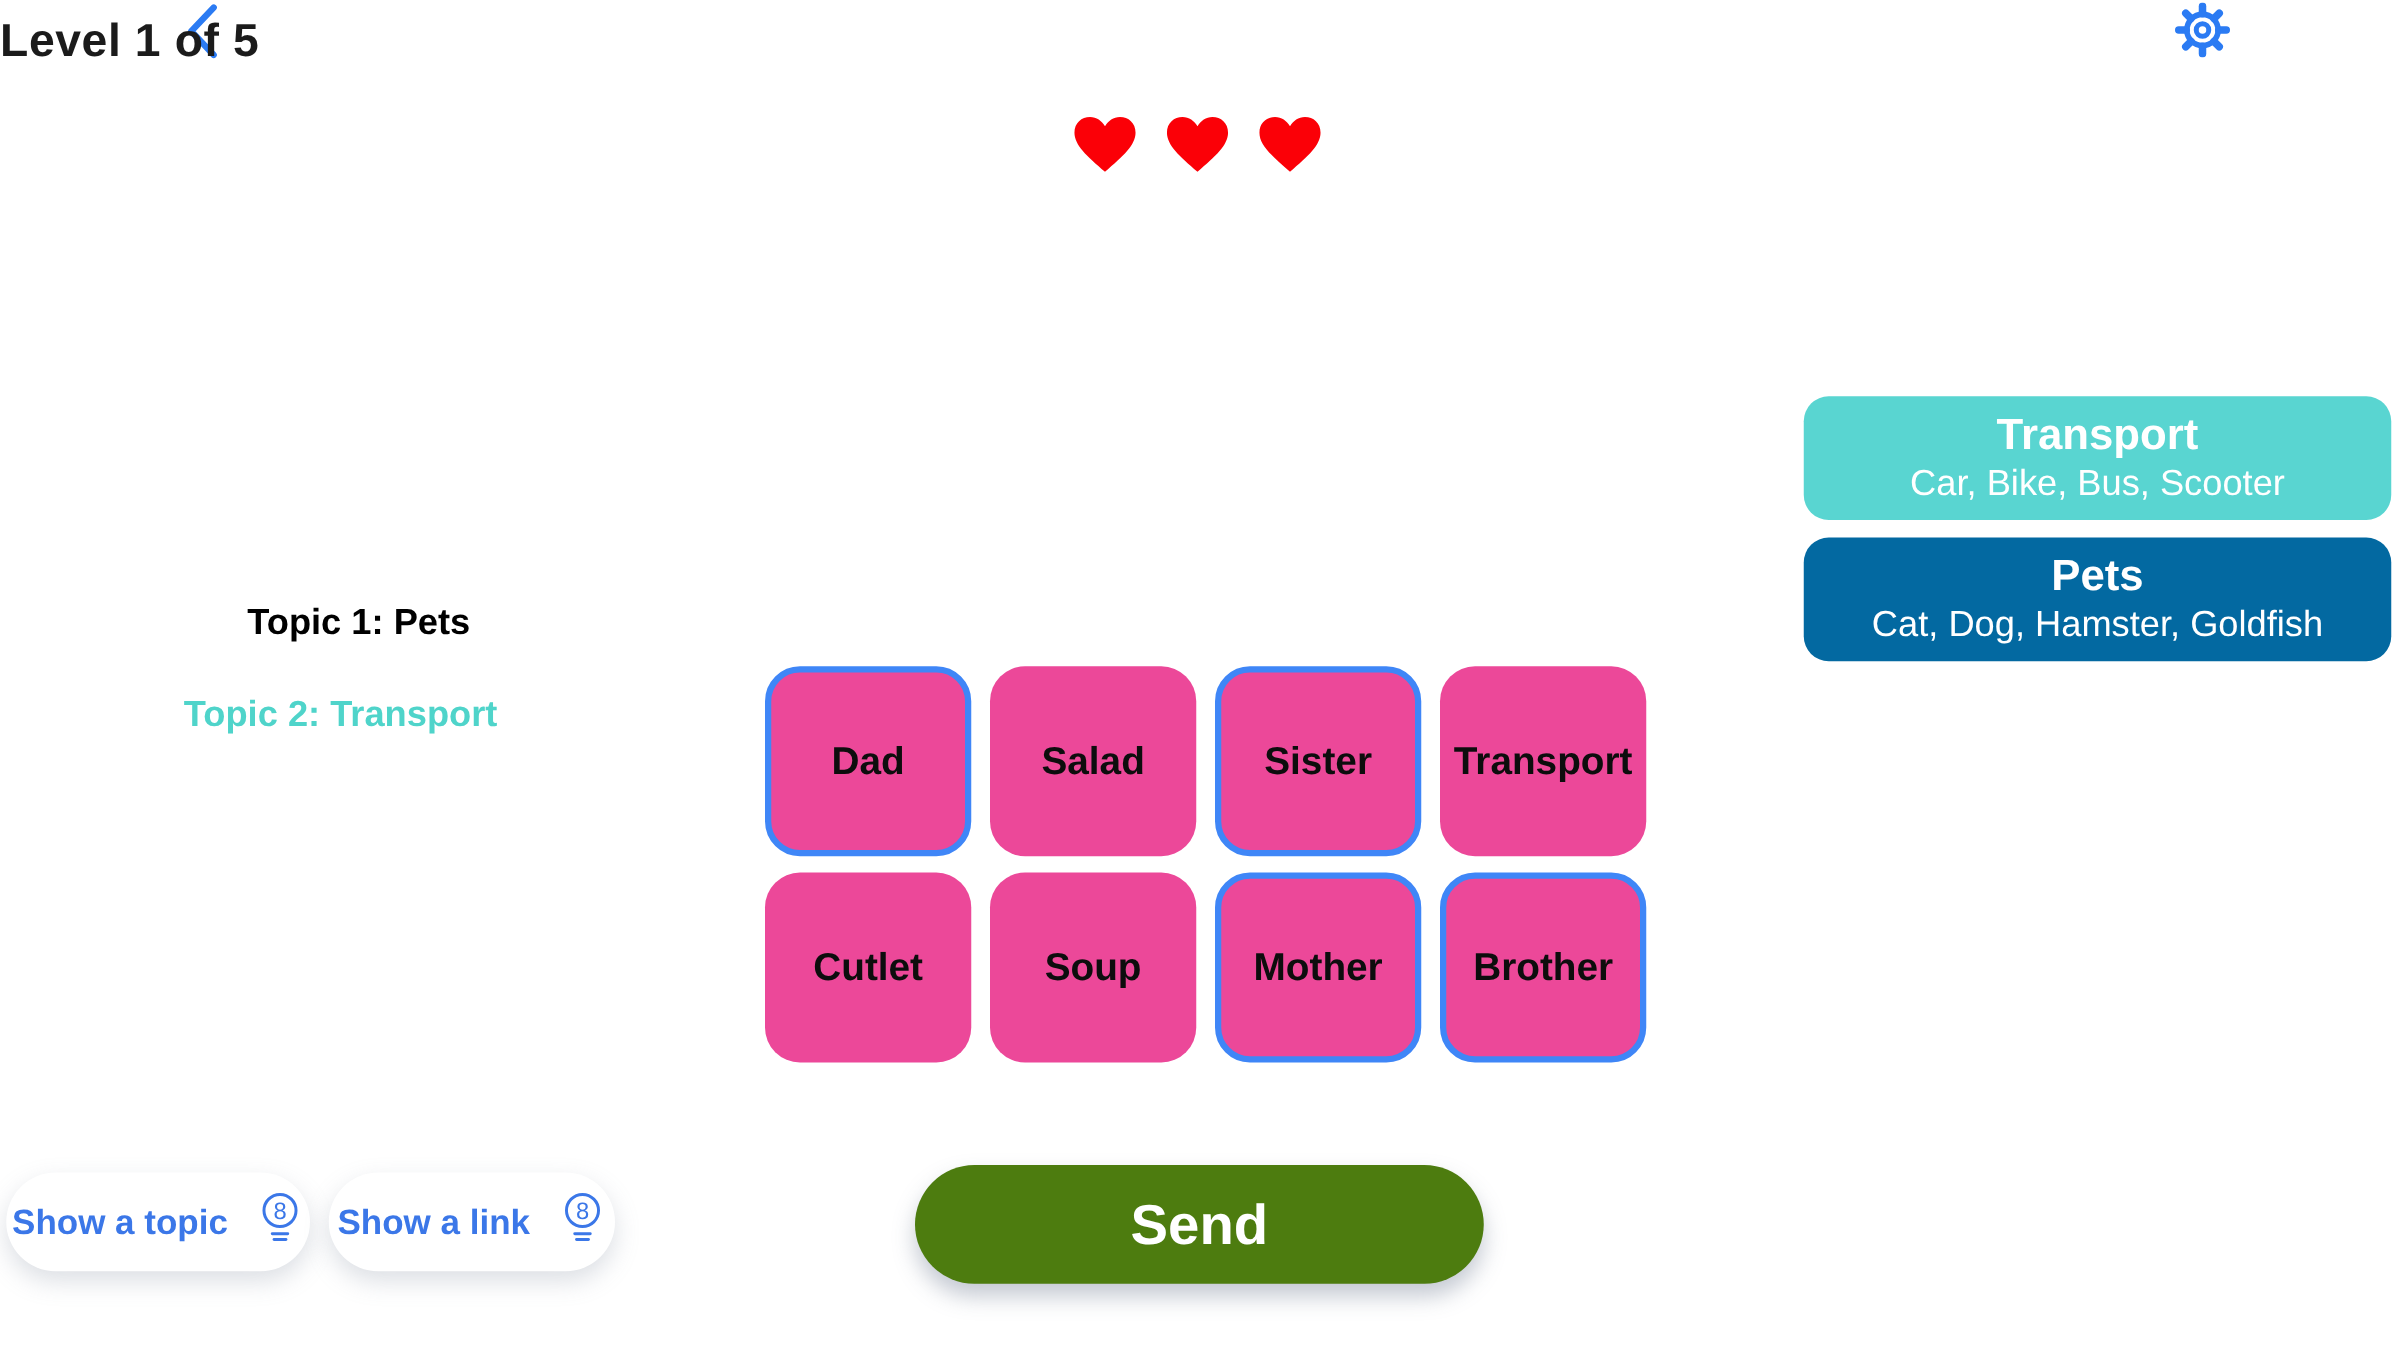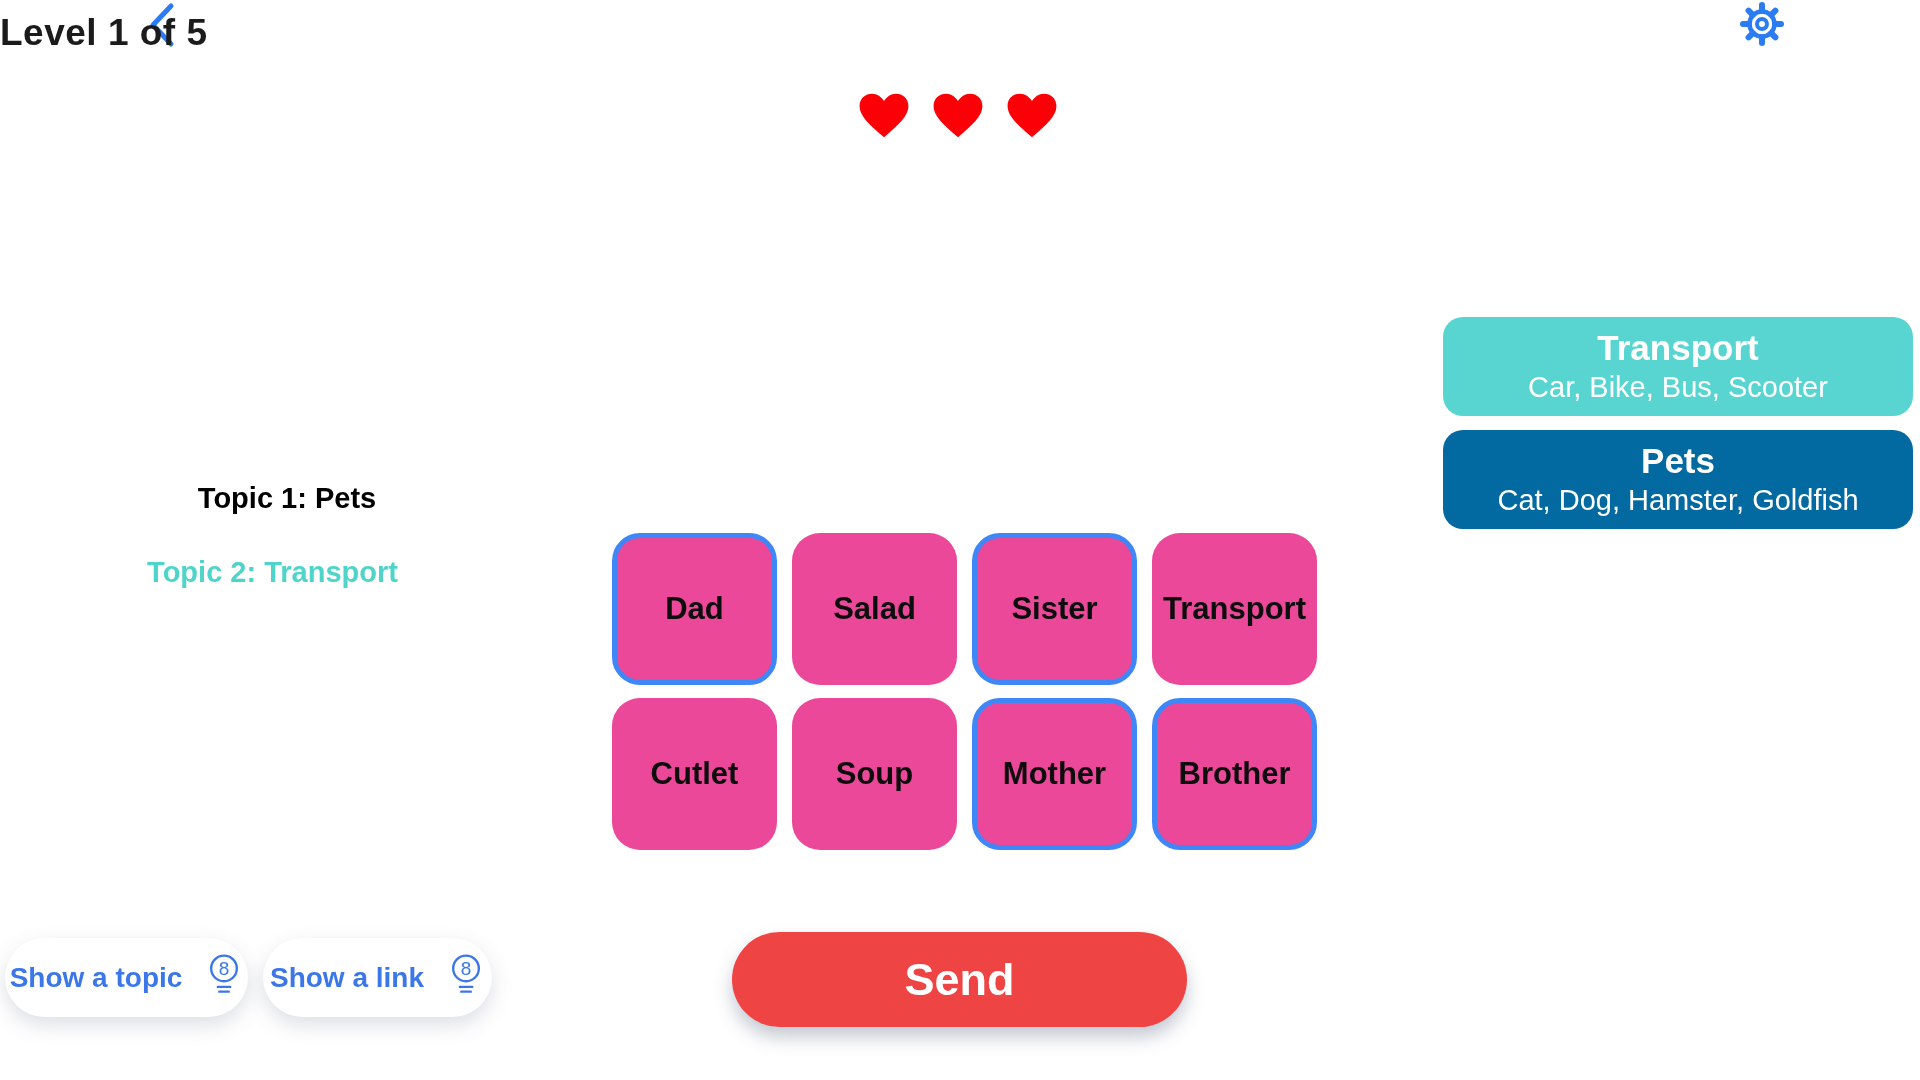--- a/index.html
+++ b/index.html
@@ -42,21 +42,21 @@
   
   .hint-btn { position: absolute; top: 938px; height: 79px; background: #ffffff; border: none;
               border-radius: 40px; display: flex; align-items: center; justify-content: center; gap: 23px;
               box-shadow: 0 8px 20px rgba(140,150,165,0.30); cursor: pointer; }
   .hint-btn.topic { left: 5px; width: 243px; }
   .hint-btn.link  { left: 263px; width: 229px; }
   .hint-label { color: #3b77e8; font-size: 28px; font-weight: 700; font-family: "Liberation Sans", sans-serif; }
 
   
   .send-btn { position: absolute; left: 732px; top: 932px; width: 455px; height: 95px;
-              background: #ef4444; border: none; border-radius: 48px; color: #ffffff;
+              background: #4d7c0f; border: none; border-radius: 48px; color: #ffffff;
               font-size: 45px; font-weight: 700; font-family: "Liberation Sans", sans-serif;
               display: flex; align-items: center; justify-content: center; cursor: pointer;
               box-shadow: 0 10px 18px rgba(125,135,155,0.45); }
 
   .bulb-num { font-size: 20px; font-weight: 400; fill: #3b77e8; }
 </style>
 </head>
 <body>
 
 <button class="back-btn">

